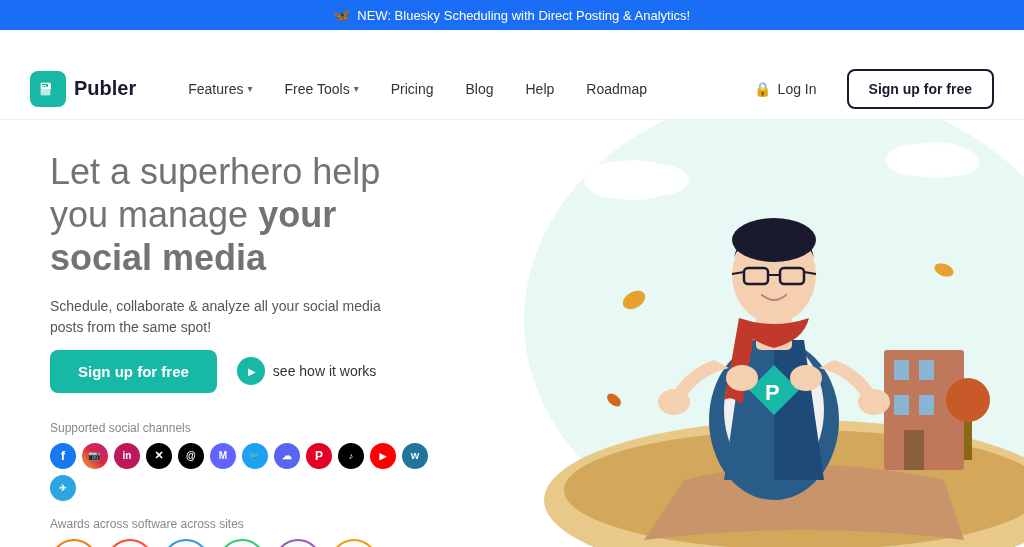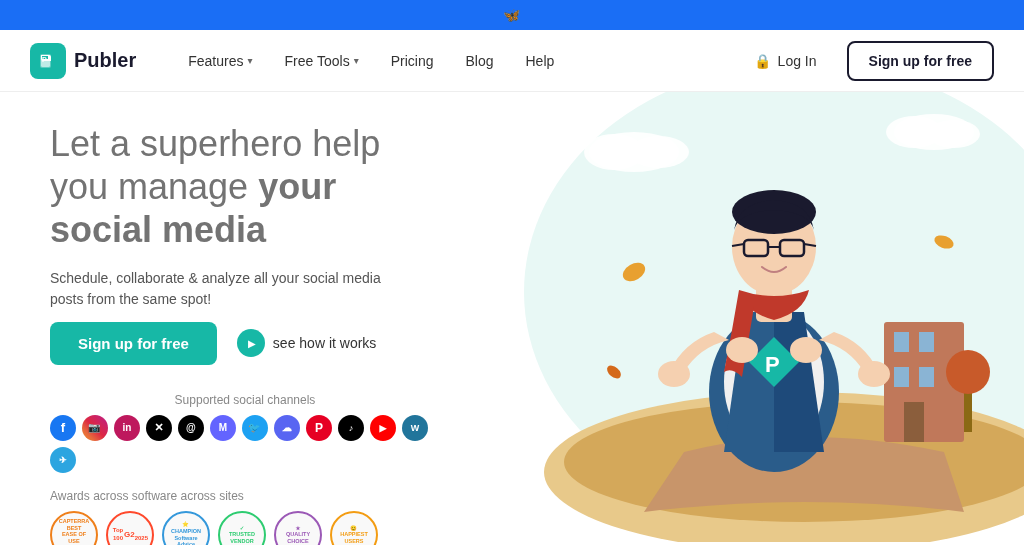--- a/index.html
+++ b/index.html
@@ -22,20 +22,21 @@
 
     
     .nav {
       display: flex;
       align-items: center;
       padding: 0 30px;
       height: 62px;
       border-bottom: 1px solid #eee;
       background: #fff;
       position: relative;
+      margin-top: 28px;
     }
     .logo {
       display: flex;
       align-items: center;
       gap: 8px;
       margin-right: 40px;
       text-decoration: none;
     }
     .logo-icon {
       width: 36px;
@@ -166,21 +167,20 @@
       justify-content: center;
       color: #fff;
       font-size: 10px;
       padding-left: 2px;
     }
 
     .social-section-label {
       font-size: 12px;
       color: #888;
       margin-bottom: 8px;
-      text-align: center;
     }
     .social-icons {
       display: flex;
       gap: 6px;
       align-items: center;
       margin-bottom: 16px;
       flex-wrap: wrap;
     }
     .social-icon {
       width: 26px;
@@ -252,20 +252,21 @@
       top: -20px;
       width: 580px;
       height: 470px;
     }
   </style>
 </head>
 <body>
 
 <div class="top-banner">
   <span class="butterfly">🦋</span>
+  <span>NEW: Bluesky Scheduling with Direct Posting &amp; Analytics!</span>
 </div>
 
 <nav class="nav">
   <a class="logo">
     <div class="logo-icon">
       <svg width="20" height="20" viewBox="0 0 20 20" fill="none">
         <rect x="2" y="3" width="11" height="14" rx="2" fill="white" opacity="0.3"></rect>
         <path d="M3 4h8a2 2 0 012 2v4H5a2 2 0 01-2-2V4z" fill="white"></path>
         <rect x="3" y="8" width="9" height="8" rx="1.5" fill="white" opacity="0.6"></rect>
         <path d="M4 5h6v3H4z" fill="#17b8a6"></path>
@@ -284,20 +285,23 @@
       <span class="chevron">▾</span>
     </div>
     <div class="nav-link">
       <span>Pricing</span>
     </div>
     <div class="nav-link">
       <span>Blog</span>
     </div>
     <div class="nav-link">
       <span>Help</span>
+    </div>
+    <div class="nav-link">
+      <span>Roadmap</span>
     </div>
   </div>
   <div class="nav-actions">
     <button class="btn-login">
       <span style="font-size:14px;">🔒</span>
       <span>Log In</span>
     </button>
     <button class="btn-signup">
       <span>Sign up for free</span>
     </button>

